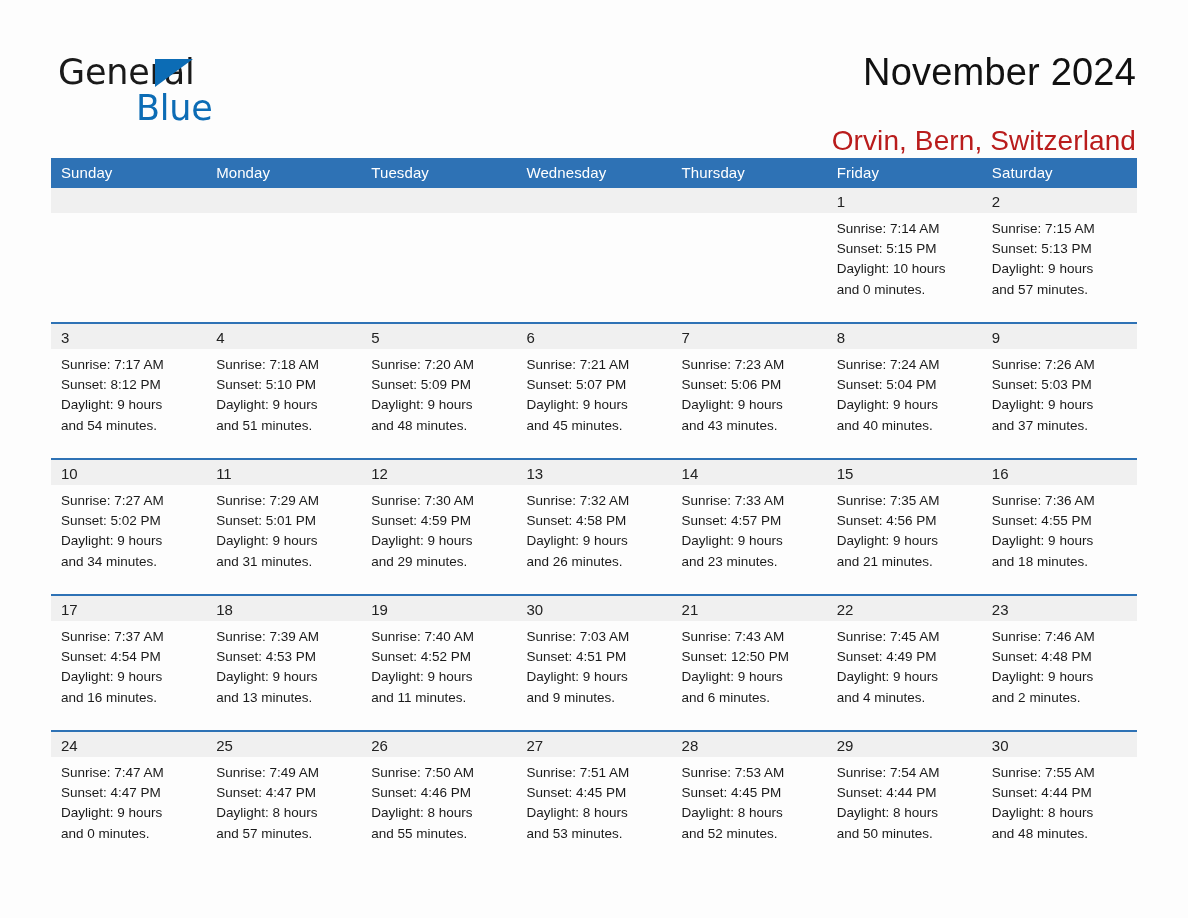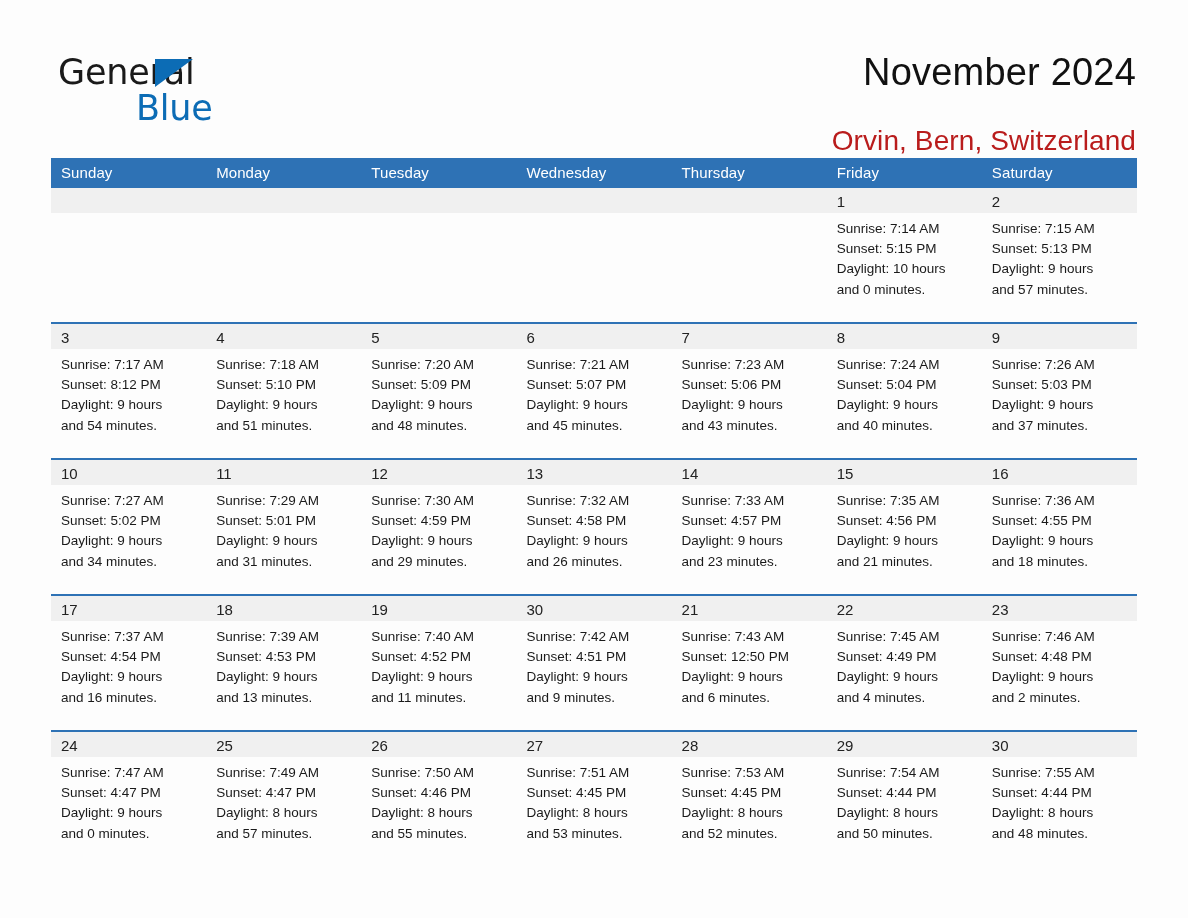--- a/index.html
+++ b/index.html
@@ -374,21 +374,21 @@
               <div class="cellbody">
                 <div>Sunrise: 7:40 AM</div>
                 <div>Sunset: 4:52 PM</div>
                 <div>Daylight: 9 hours</div>
                 <div>and 11 minutes.</div>
               </div>
             </td>
             <td>
               <div class="daynum">30</div>
               <div class="cellbody">
-                <div>Sunrise: 7:42 AM</div>
+                <div>Sunrise: 7:03 AM</div>
                 <div>Sunset: 4:51 PM</div>
                 <div>Daylight: 9 hours</div>
                 <div>and 9 minutes.</div>
               </div>
             </td>
             <td>
               <div class="daynum">21</div>
               <div class="cellbody">
                 <div>Sunrise: 7:43 AM</div>
                 <div>Sunset: 12:50 PM</div>

